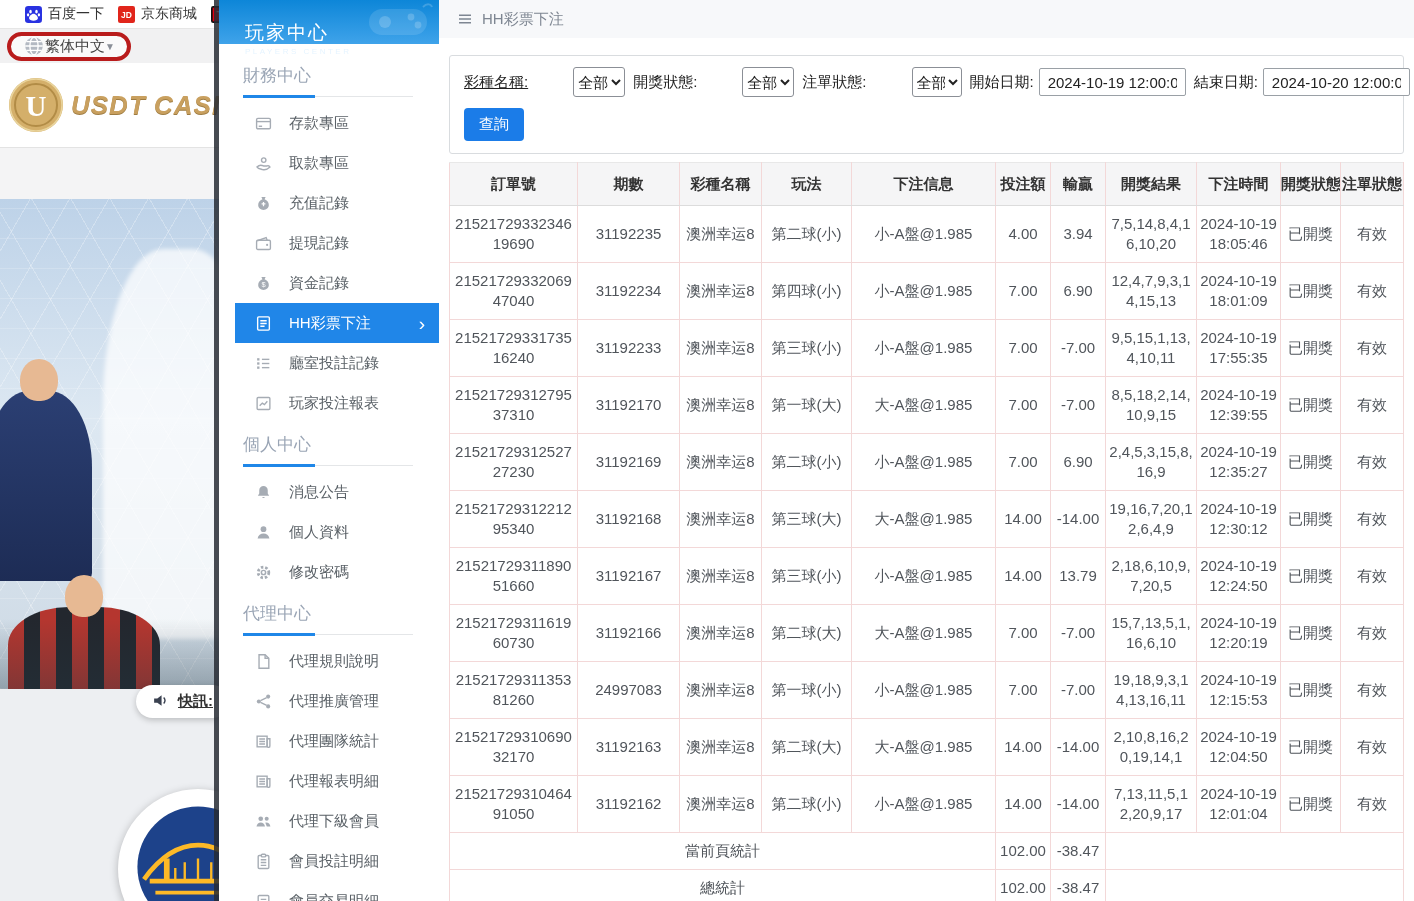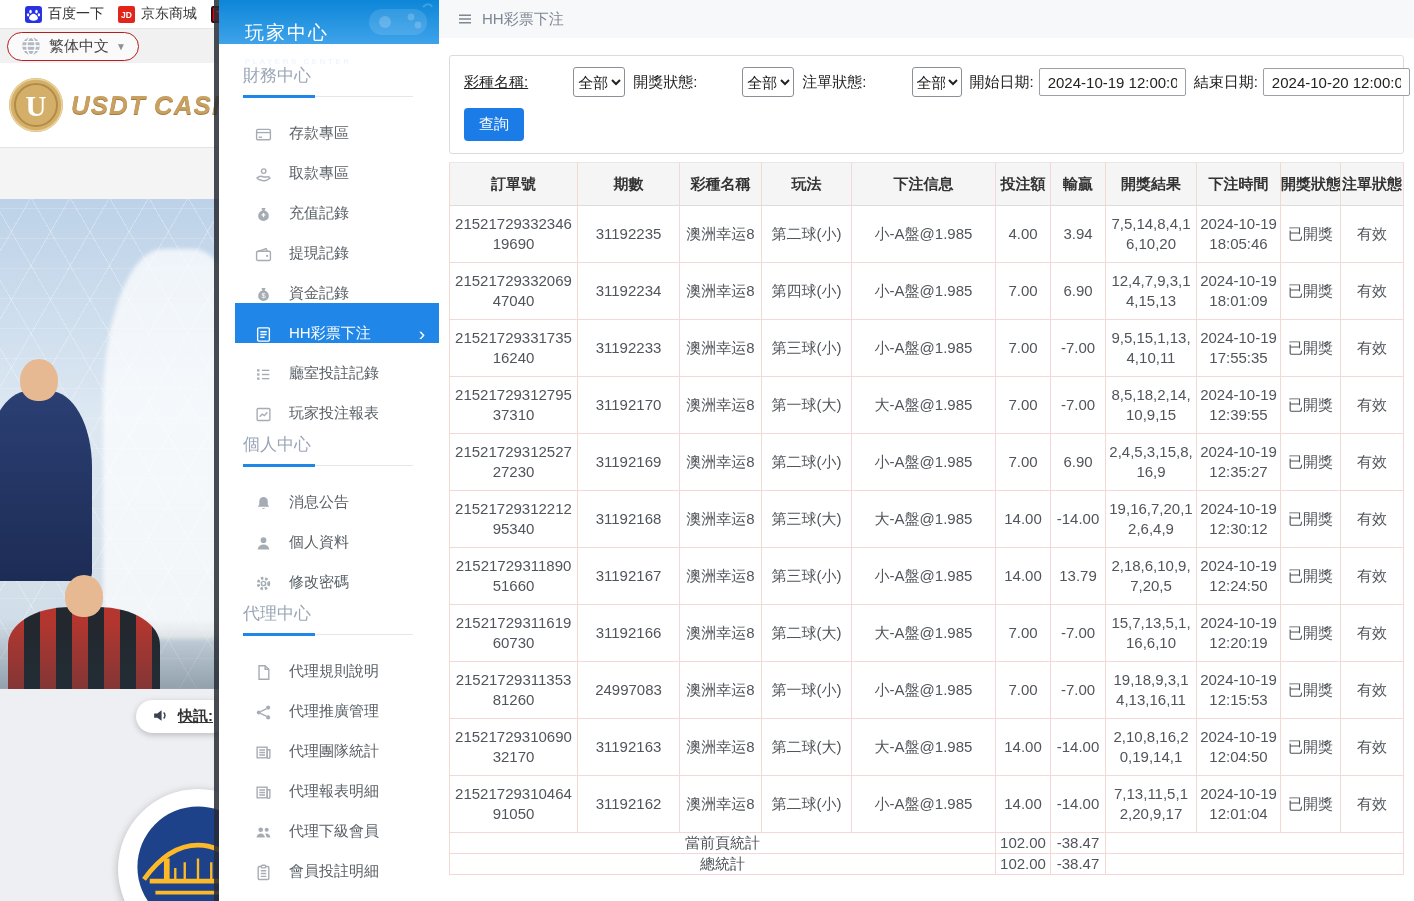--- a/index.html
+++ b/index.html
@@ -13,21 +13,21 @@
   
   .left-panel { position:relative; width:219px; height:901px; flex:none; background:#fff; overflow:hidden; }
   .edge { position:absolute; top:0; right:0; width:5px; height:100%; background:#272c34; opacity:.85; z-index:9; }
 
   .bm-bar { height:28px; display:flex; align-items:center; gap:14px; padding-left:25px; background:#fff; white-space:nowrap; overflow:hidden; }
   .bm { display:flex; align-items:center; gap:6px; font-size:14px; color:#333; flex:none; }
   .bm-ic { width:17px; height:17px; flex:none; }
   .bm-ic svg { width:17px; height:17px; display:block; }
 
   .lang-bar { height:35px; background:#f1f1f2; border-top:1px solid #e6e6e6; display:flex; align-items:center; padding-left:7px; }
-  .lang-pill { display:flex; align-items:center; gap:7px; height:29px; padding:0 12px; border:1px solid #b91c1c; border-radius:16px; background:#fafafa; font-size:15px; color:#444; cursor:pointer; }
+  .lang-pill { display:flex; align-items:center; gap:0; height:29px; padding:0 12px; border:4px solid #b91c1c; border-radius:16px; background:#fafafa; font-size:15px; color:#444; cursor:pointer; }
   .lang-pill .globe { width:22px; height:22px; }
   .lang-pill .globe svg { width:22px; height:22px; display:block; }
   .caret { font-size:10px; color:#8a8f98; }
 
   .logo-area { height:84px; background:#fff; display:flex; align-items:center; gap:7px; padding-left:8px; }
   .coin { width:56px; height:56px; flex:none; }
   .brand { font-size:26px; font-weight:bold; font-style:italic; color:#c9a05f; letter-spacing:1px; text-shadow:0 1px 0 #9e7c42; white-space:nowrap; }
 
   .strip { height:52px; background:#f4f4f5; border-top:1px solid #e3e3e3; }
 
@@ -38,39 +38,39 @@
       repeating-linear-gradient(-60deg, rgba(255,255,255,.28) 0 1px, transparent 1px 34px),
       repeating-linear-gradient(0deg, rgba(255,255,255,.18) 0 1px, transparent 1px 30px);
   }
   .player { position:absolute; border-radius:40% 40% 8px 8px; }
   .player .head { position:absolute; left:50%; transform:translateX(-50%); top:-32px; width:38px; height:42px; background:#e7b993; border-radius:50% 50% 45% 45%; }
   .p-navy { left:-14px; top:192px; width:106px; height:190px; background:linear-gradient(180deg,#2b3f73,#1d2c55); }
   .p-stripe { left:8px; top:408px; width:152px; height:95px; background:repeating-linear-gradient(90deg,#b5362f 0 16px,#23272e 16px 32px); }
   .p-white { right:-34px; top:50px; width:150px; height:390px; background:rgba(255,255,255,.72); filter:blur(2px); border-radius:40% 40% 0 0; }
   .pitch { position:absolute; left:0; right:0; bottom:0; height:70px; background:linear-gradient(rgba(20,40,30,0), rgba(35,55,65,.35)); }
 
-  .ticker { position:absolute; left:136px; top:501px; height:33px; border-radius:17px; background:#fff; box-shadow:0 2px 6px rgba(0,0,0,.22); display:flex; align-items:center; gap:9px; padding:0 16px; font-weight:bold; color:#333; font-size:15px; white-space:nowrap; z-index:5;text-decoration:underline; }
+  .ticker { position:absolute; left:136px; top:486px; height:33px; border-radius:17px; background:#fff; box-shadow:0 2px 6px rgba(0,0,0,.22); display:flex; align-items:center; gap:9px; padding:0 16px; font-weight:bold; color:#333; font-size:15px; white-space:nowrap; z-index:5;text-decoration:underline; }
   .ticker svg { width:17px; height:17px; }
 
   .left-bottom { height:213px; background:#edeff2; position:relative; }
   .team-logo { position:absolute; left:118px; top:100px; width:160px; height:160px; border-radius:50%; background:#fff; box-shadow:0 2px 8px rgba(0,0,0,.25); display:flex; align-items:center; justify-content:center; }
   .team-logo svg { width:142px; height:142px; }
 
   
   .sidebar { width:220px; flex:none; background:#fff; position:relative; overflow:hidden; }
   .sb-head { height:44px; background:linear-gradient(180deg,#0d86d8,#3fa3ea); color:#fff; padding:20px 0 0 26px; position:relative; }
   .sb-title { font-size:19px; letter-spacing:2px; }
-  .sb-sub { font-size:8px; letter-spacing:2.5px; color:#e6f4ff; margin-top:11px; }
+  .sb-sub { font-size:8px; letter-spacing:2.5px; color:#e6f4ff; margin-top:1px; }
   .sb-decor { position:absolute; right:4px; top:1px; width:74px; height:42px; opacity:.55; }
   .menu { padding-top:10px; }
   .sec { padding:10px 0 0 24px; margin-bottom:6px; }
   .sec-t { font-size:17px; color:#9aa5b5; }
   .sec-u { margin-top:9px; width:170px; height:1px; background:#e4e6e8; position:relative; }
   .sec-u::before { content:""; position:absolute; left:0; top:-1px; width:72px; height:3px; background:#1f87e8; }
-  .item { height:40px; display:flex; align-items:flex-end; gap:17px; padding-left:36px; font-size:15px; color:#5a6167; cursor:pointer; }
+  .item { height:40px; display:flex; align-items:center; gap:17px; padding-left:36px; font-size:15px; color:#5a6167; cursor:pointer; }
   .item-ic { width:17px; height:17px; color:#a6acb4; display:flex; flex:none; }
   .item-ic svg { width:17px; height:17px; }
   .item.active { background:#2086e8; color:#fff; margin-left:16px; padding-left:20px; }
   .item.active .item-ic { color:#fff; }
   .item-ch { margin-left:auto; margin-right:14px; font-size:19px; color:#fff; line-height:1; }
 
   
   .main { flex:1; background:#fff; min-width:0; }
   .topbar { height:38px; background:#f7f8fa; display:flex; align-items:center; gap:9px; padding-left:18px; color:#7e8692; font-size:15px; }
   .topbar .hb { width:16px; height:16px; color:#7e8692; cursor:pointer; }
@@ -83,21 +83,21 @@
   select { height:30px; border:1px solid #8b8f96; border-radius:3px; font-size:15px; color:#222; background:#fff; font-family:inherit;margin-left:40px; }
   .sel-lottery { width:130px; } .sel-draw { width:64px; } .sel-order { width:50px; }
   input.date { width:147px; height:28px; border:1px solid #9aa0a6; border-radius:2px; font-size:15px; color:#222; padding:0 8px; font-family:inherit; }
   .btn-search { display:inline-block; margin-top:11px; background:#1b7ce8; color:#fff; border:none; border-radius:4px; font-size:15px; padding:7px 15px; cursor:pointer; font-family:inherit; }
 
   .table-wrap { margin-left:10px; }
   table { border-collapse:collapse; table-layout:fixed; width:954px; font-size:15px; color:#50555b; }
   th,td { border:1px solid #f3d8d8; text-align:center; padding:8px 3px; line-height:20px; overflow:hidden; }
   th { background:#f5f5f6; color:#333; font-weight:bold; white-space:nowrap; padding:11px 0; border-bottom-color:#dcdcdc; border-top-color:#e8e8e8; }
   td.brk { word-break:break-all; }
-  tr.sum td { padding:0 3px; }
+  tr.sum td { padding:8px 3px; }
 </style>
 </head>
 <body>
 
 <div class="left-panel">
   <div class="bm-bar">
       <span class="bm">
         <span class="bm-ic">
           <svg viewBox="0 0 16 16">
             <rect width="16" height="16" rx="3" fill="#2932e1"></rect>

